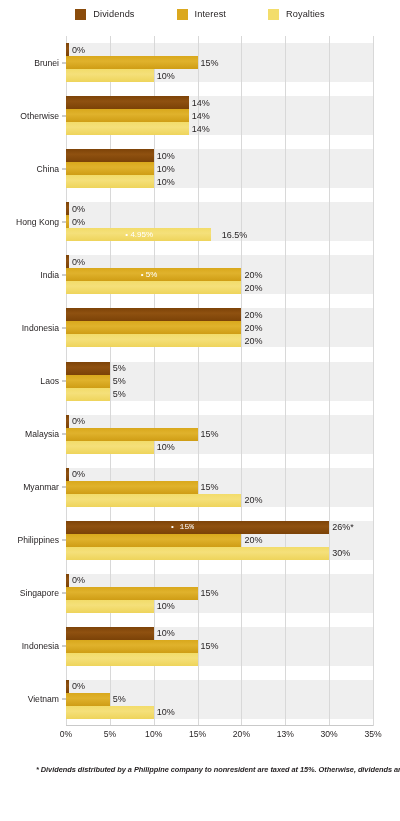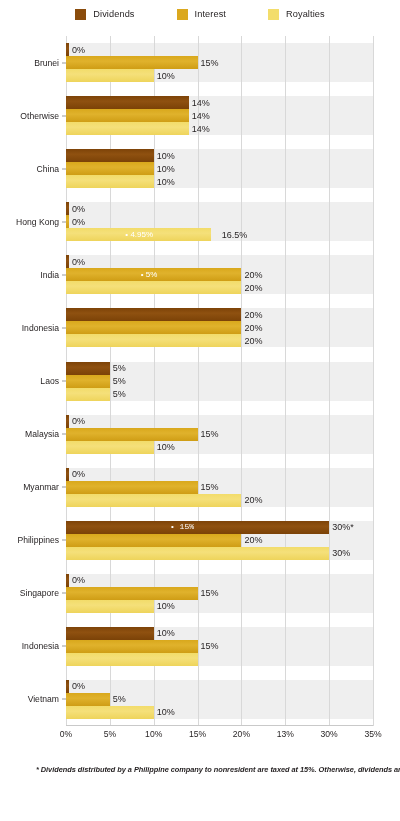--- a/index.html
+++ b/index.html
@@ -330,21 +330,21 @@
         <div class="bar-line" style="top: 26px;">
           <div class="bar royalties" style="width: 175.429px;"></div>
           <div class="bar-end-label" style="left: 175.429px;">20%</div>
         </div>
       </div>
       <div class="cat-row" style="top: 484.731px; height: 39px;">
         <div class="tickmark"></div>
         <div class="cat-label">Philippines</div>
         <div class="bar-line" style="top: 0px;">
           <div class="bar dividends" style="width: 263.143px;"></div>
-          <div class="bar-end-label" style="left: 263.143px;">30%*</div>
+          <div class="bar-end-label" style="left: 263.143px;">26%*</div>
           <div class="bar-inner-label" style="left: 104px; font-family: Liberation Mono, monospace;">• 15%</div>
         </div>
         <div class="bar-line" style="top: 13px;">
           <div class="bar interest" style="width: 175.429px;"></div>
           <div class="bar-end-label" style="left: 175.429px;">20%</div>
         </div>
         <div class="bar-line" style="top: 26px;">
           <div class="bar royalties" style="width: 263.143px;"></div>
           <div class="bar-end-label" style="left: 263.143px;">30%</div>
         </div>

